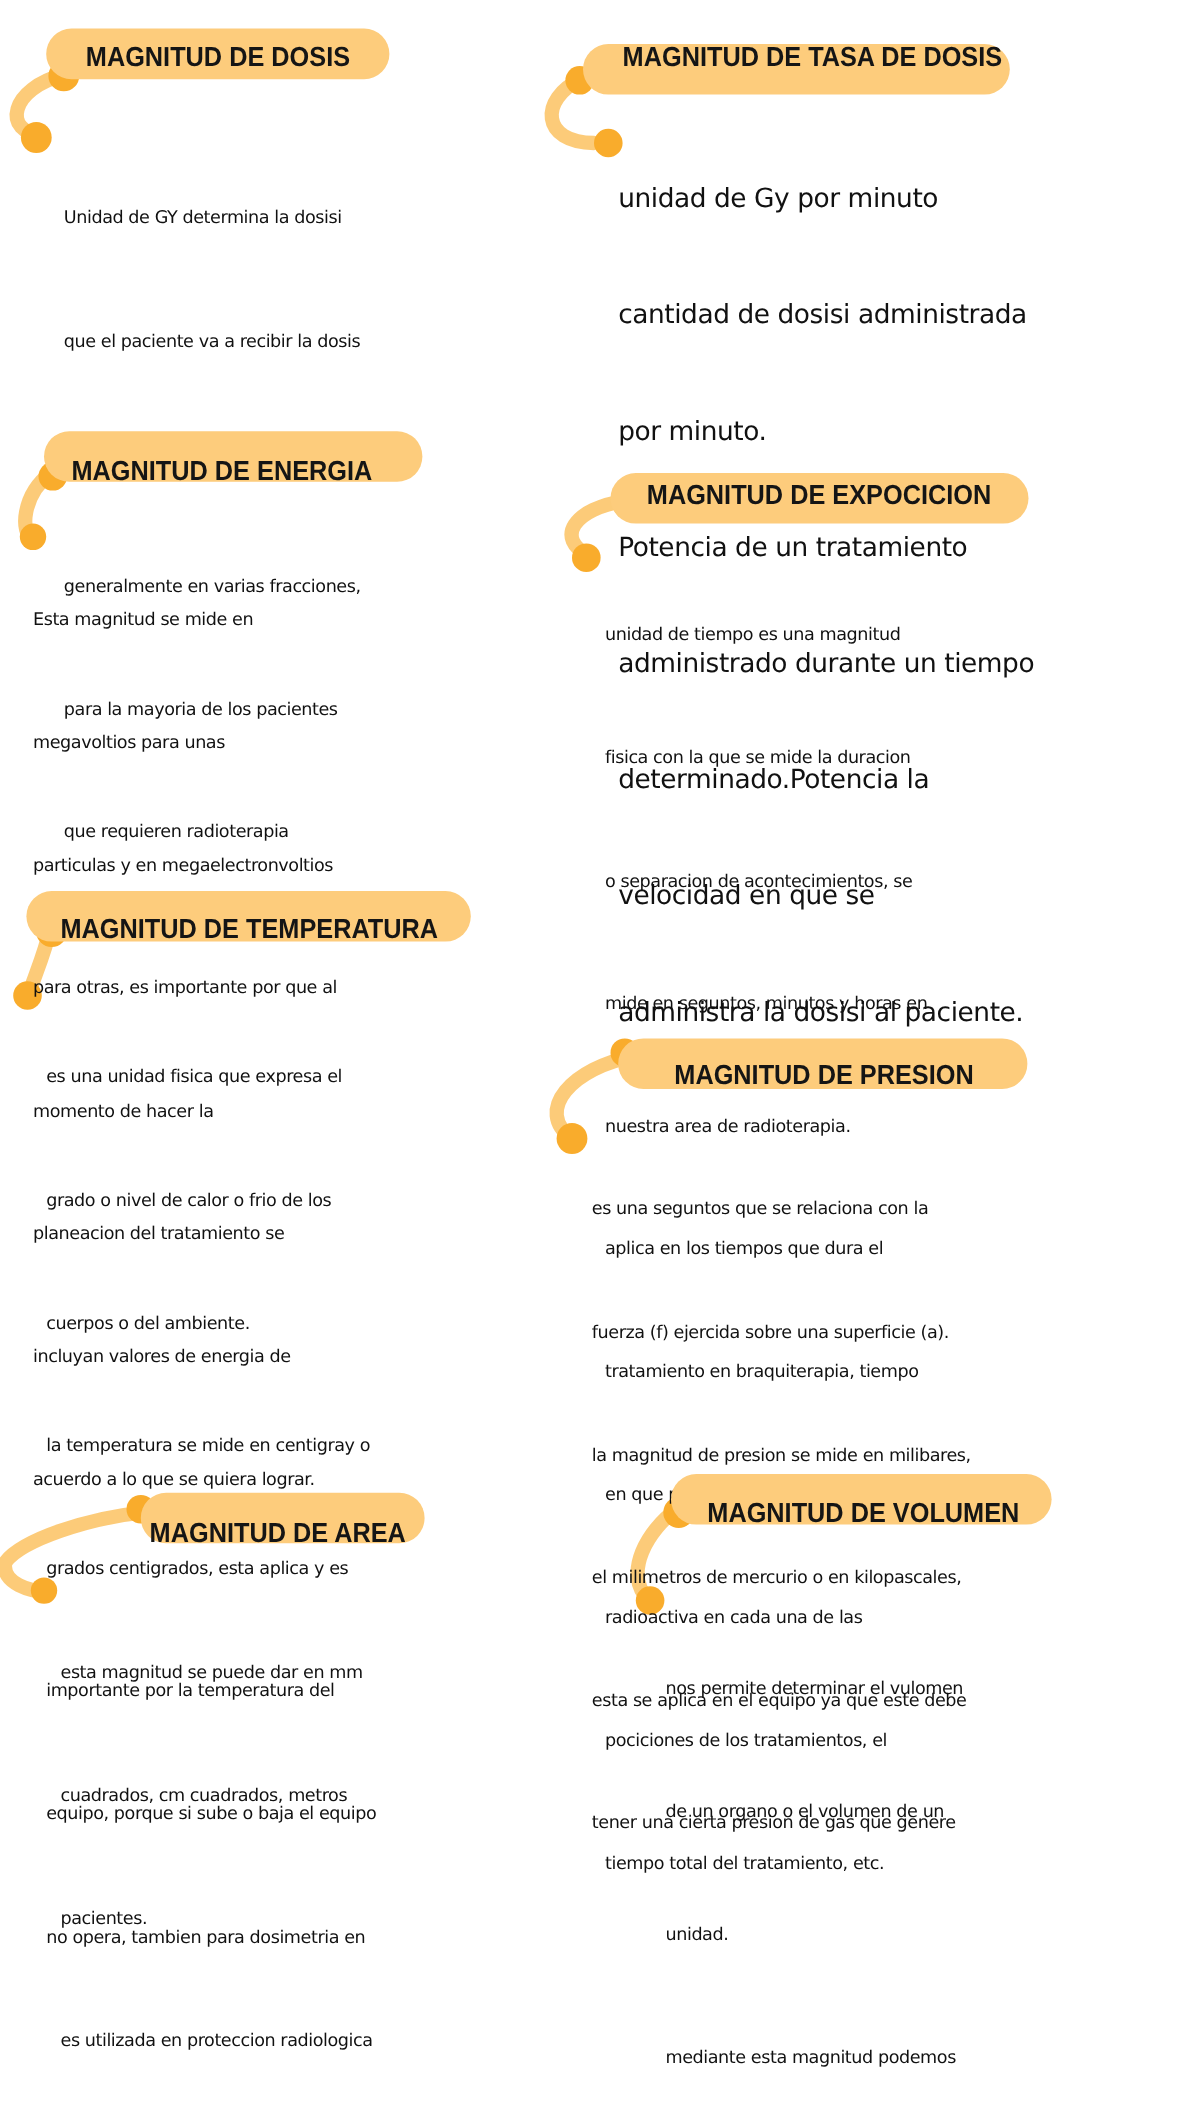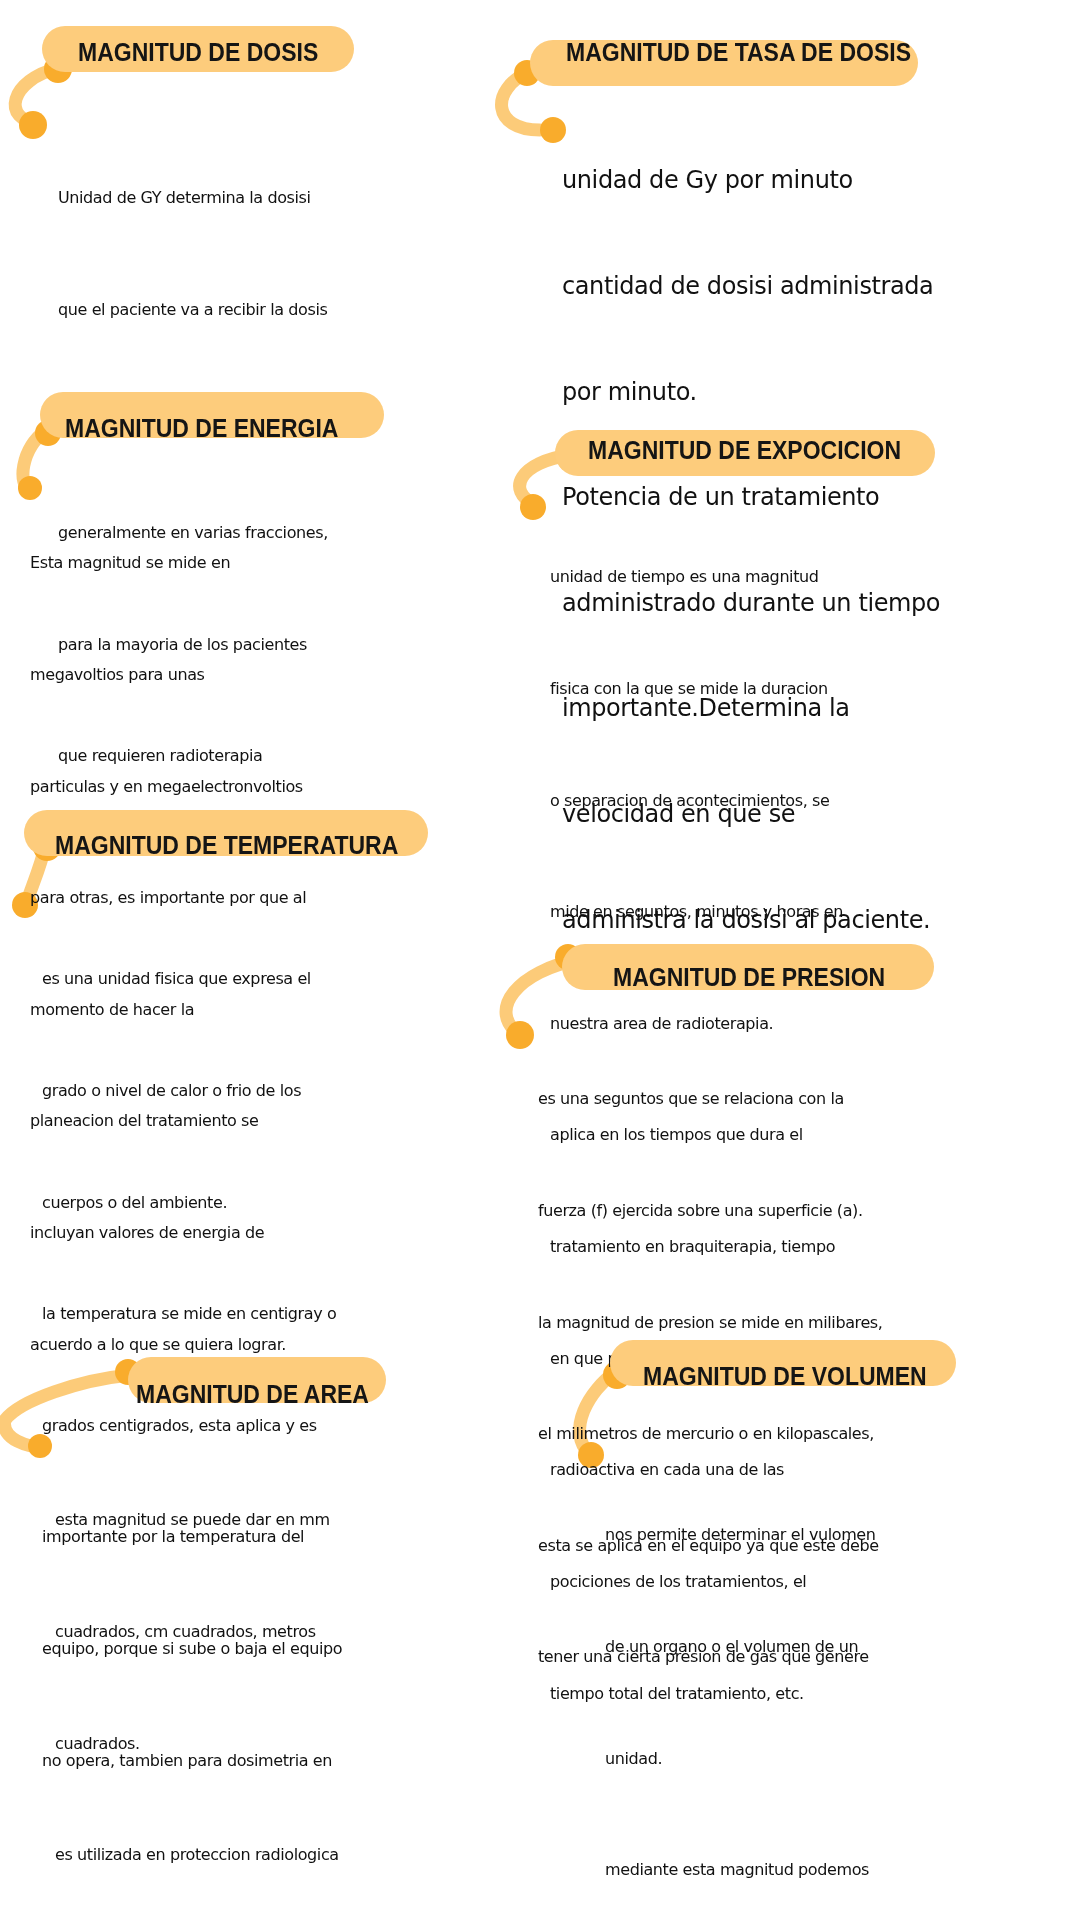--- a/index.html
+++ b/index.html
@@ -82,21 +82,21 @@
 
 <div class="card">
   <div class="pill" style="left:530px; top:40px; width:388px;"></div>
   <div class="title" style="left:566px; top:38px;">MAGNITUD DE TASA DE DOSIS</div>
   <div class="body small" style="left:562px; top:93px;">
     <div>unidad de Gy por minuto</div>
     <div>cantidad de dosisi administrada</div>
     <div>por minuto.</div>
     <div>Potencia de un tratamiento</div>
     <div>administrado durante un tiempo</div>
-    <div>importante.Determina la</div>
+    <div>determinado.Potencia la</div>
     <div>velocidad en que se</div>
     <div>administra la dosisi al paciente.</div>
   </div>
 </div>
 
 <div class="card">
   <div class="pill" style="left:40px; top:392px; width:344px;"></div>
   <div class="title" style="left:65px; top:414px;">MAGNITUD DE ENERGIA</div>
   <div class="body" style="left:30px; top:470px;">
     <div>Esta magnitud se mide en</div>
@@ -157,21 +157,21 @@
     <div>tener una cierta presion de gas que genere</div>
   </div>
 </div>
 
 <div class="card">
   <div class="pill" style="left:128px; top:1357px; width:258px;"></div>
   <div class="title" style="left:136px; top:1380px;">MAGNITUD DE AREA</div>
   <div class="body" style="left:55px; top:1427px;">
     <div>esta magnitud se puede dar en mm</div>
     <div>cuadrados, cm cuadrados, metros</div>
-    <div>cuadrados.</div>
+    <div>pacientes.</div>
     <div>es utilizada en proteccion radiologica</div>
     
     
     
     
     
   </div>
 </div>
 
 <div class="card">

